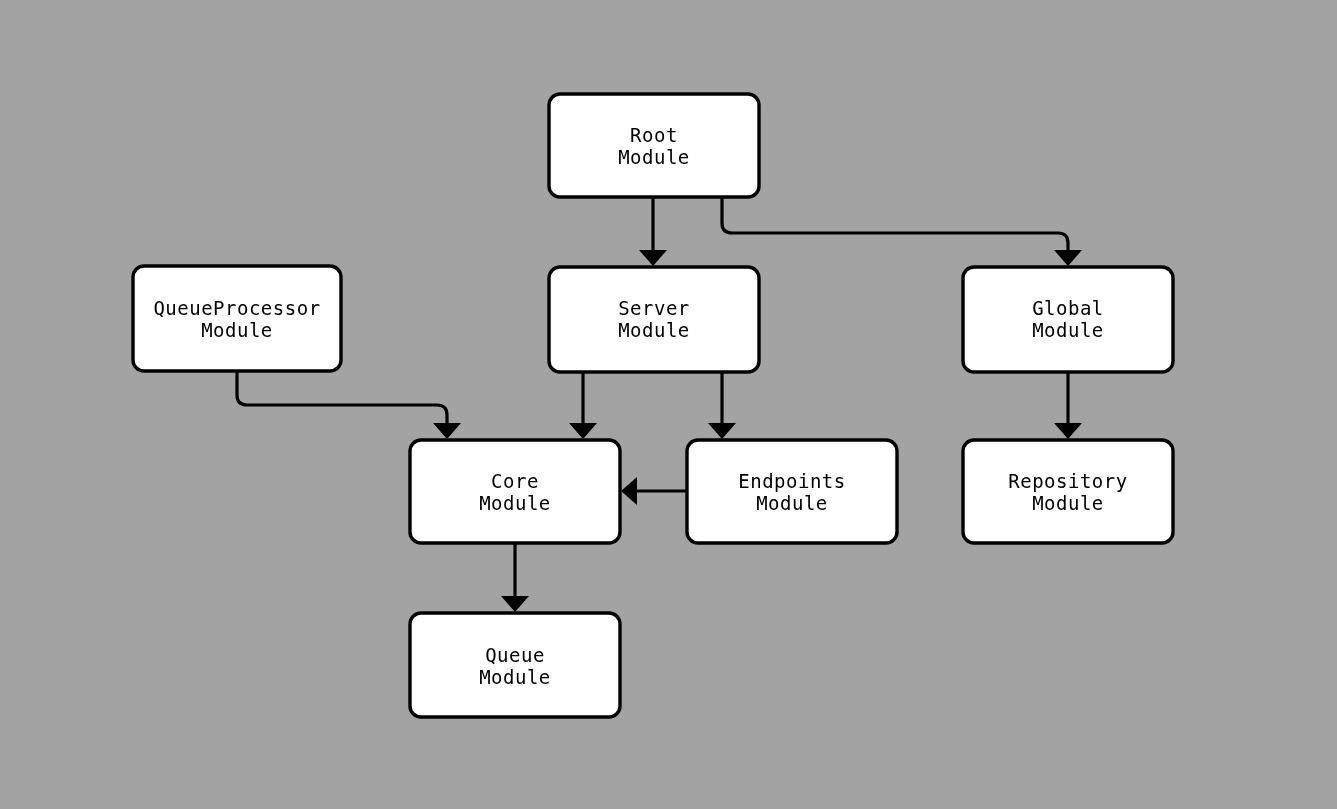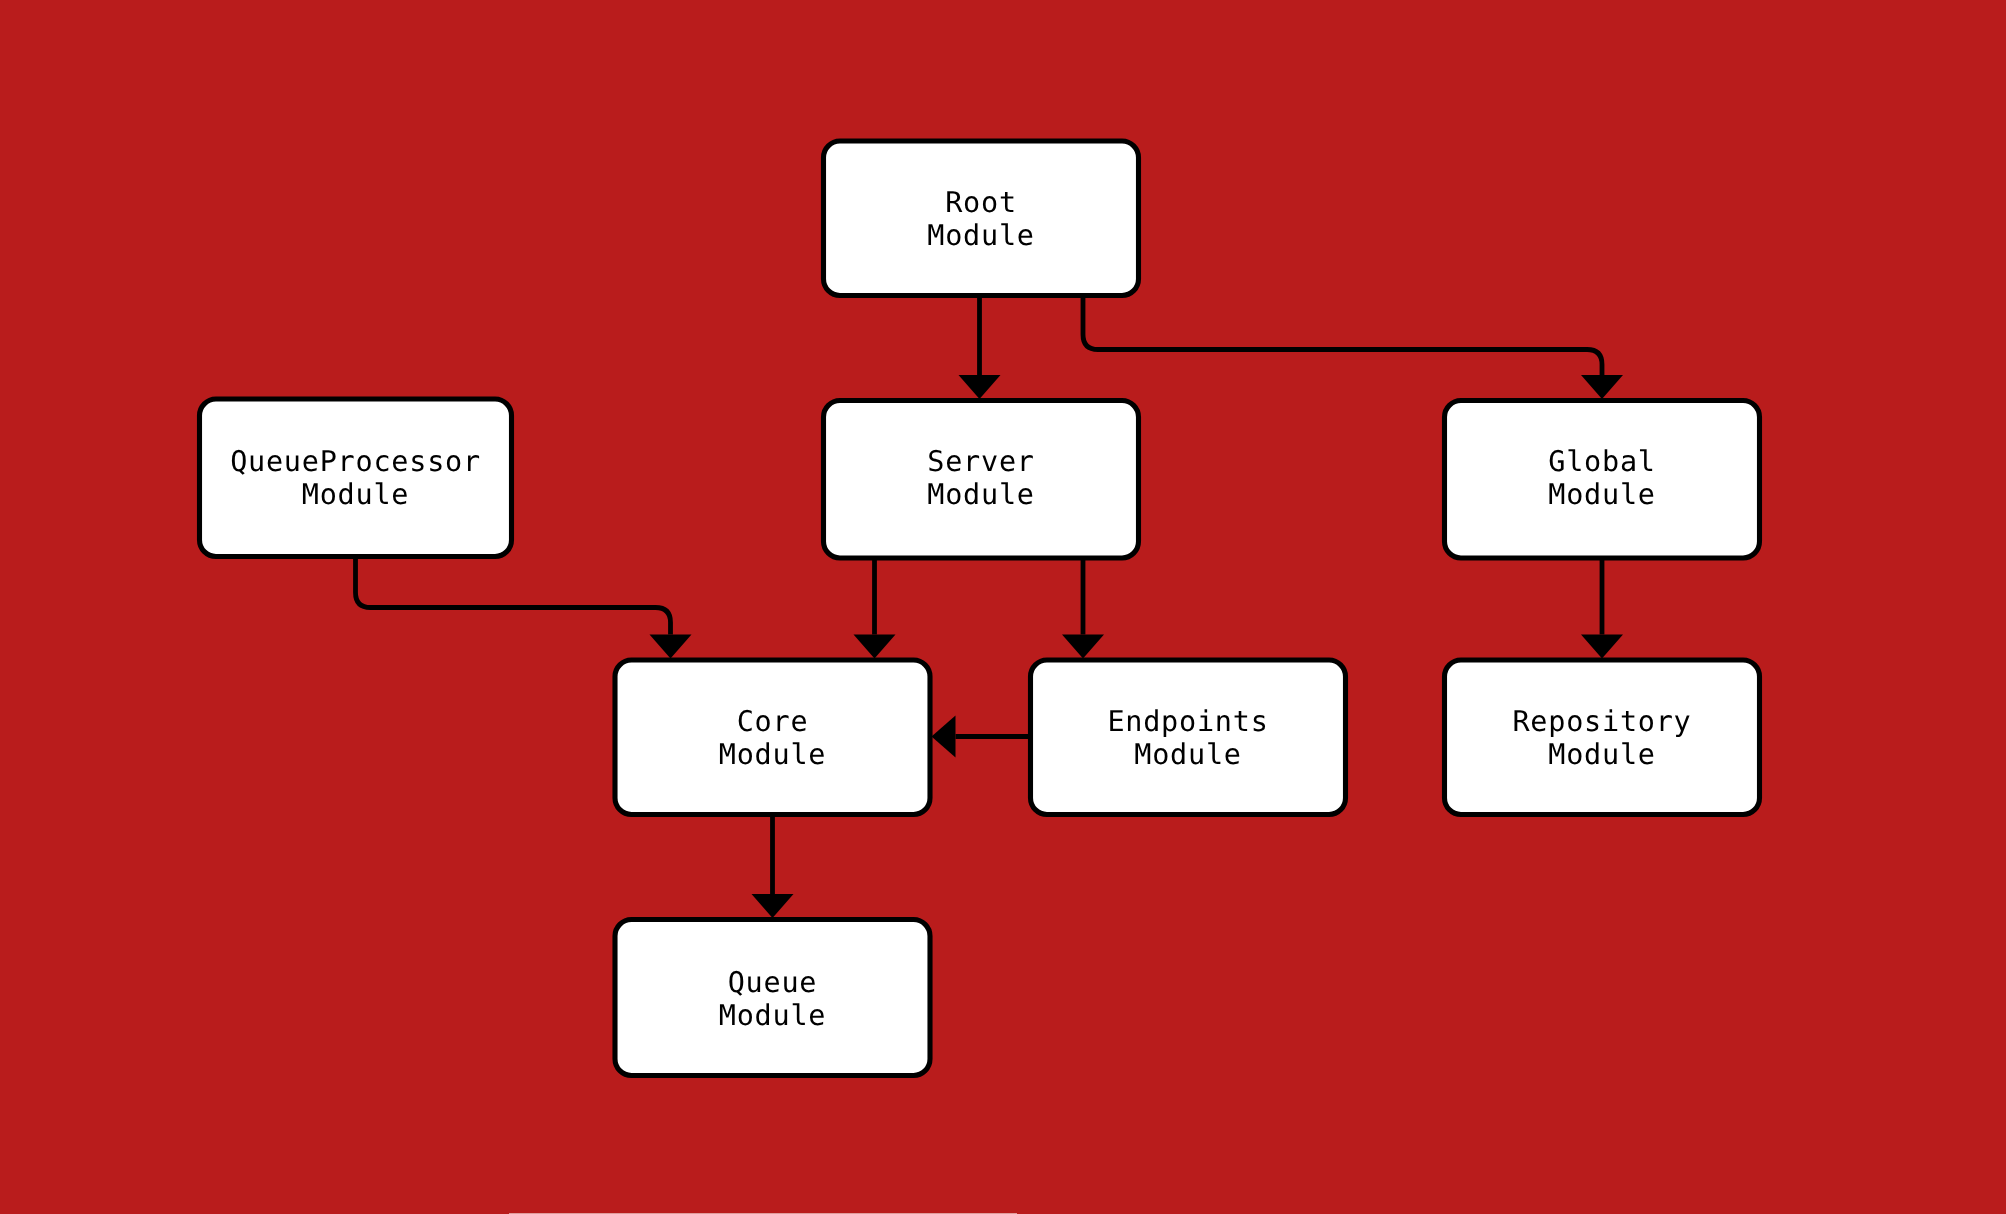--- a/index.html
+++ b/index.html
@@ -10,21 +10,21 @@
   body {
     width: 1337px;
     height: 809px;
     overflow: hidden;
     font-family: "DejaVu Sans Mono", "Liberation Mono", monospace;
   }
   #diagram-root {
     position: relative;
     width: 1337px;
     height: 809px;
-    background: #b91c1c;
+    background: #a3a3a3;
   }
   svg.diagram-canvas {
     display: block;
     width: 1337px;
     height: 809px;
   }
   .node-box {
     fill: #ffffff;
     stroke: #000000;
     stroke-width: 3.4;

